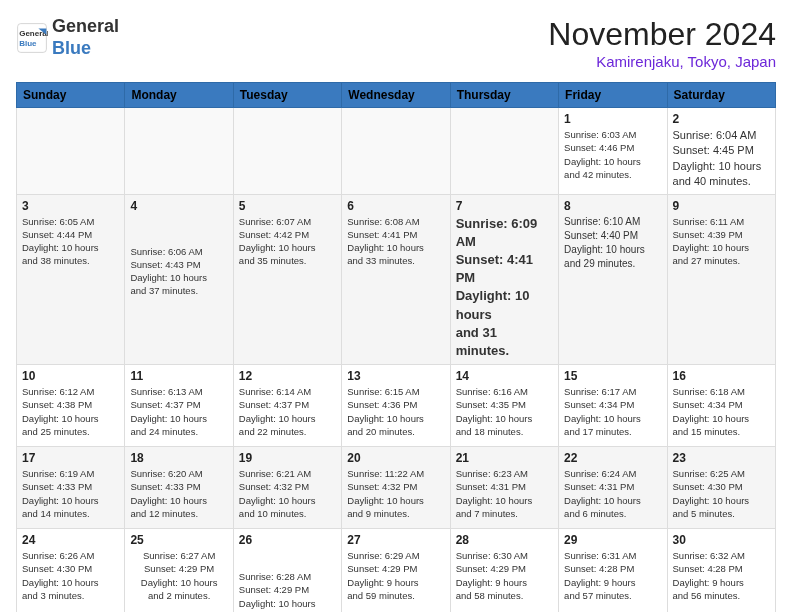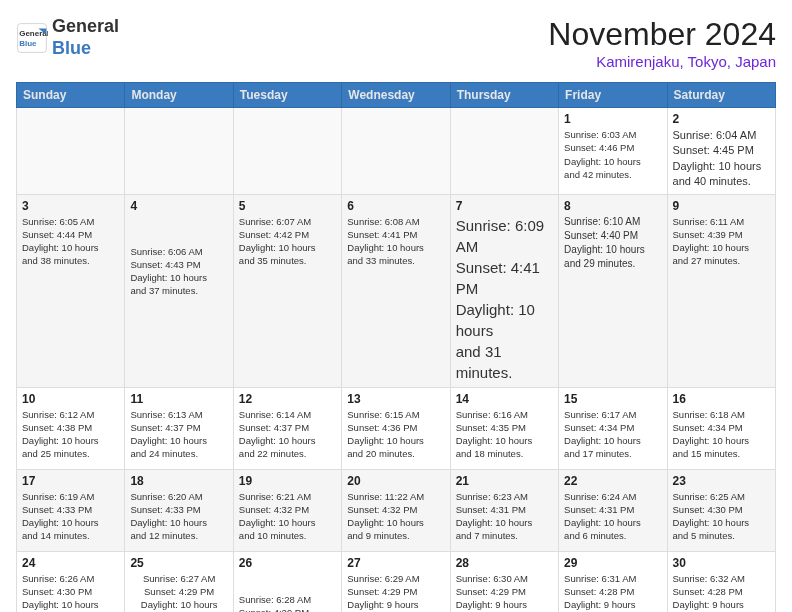--- a/index.html
+++ b/index.html
@@ -50,21 +50,21 @@
       font-size: 15px;
       color: #6d28d9;
     }
     .calendar {
       width: 100%;
       border-collapse: collapse;
       border: 1px solid #ccc;
     }
     .calendar th {
       background-color: #3a7abf;
-      color: #e5e5e5;
+      color: #000000;
       font-size: 12px;
       font-weight: bold;
       padding: 5px 6px;
       text-align: left;
       border: 1px solid #2e6aa8;
     }
     .calendar td {
       vertical-align: top;
       padding: 4px 5px;
       font-size: 9.5px;
@@ -174,21 +174,21 @@
           </td>
           <td>
             <span class="day-num">6</span>
             <div style="white-space: pre-line; font-size: 9.5px; line-height: 1.4;">Sunrise: 6:08 AM
 Sunset: 4:41 PM
 Daylight: 10 hours
 and 33 minutes.</div>
           </td>
           <td>
             <span class="day-num">7</span>
-            <div style="white-space: pre-line; font-size: 15px; line-height: 1.4;">Sunrise: 6:09 AM
+            <div style="white-space: pre-line; font-size: 13px; line-height: 1.4; font-weight: bold;">Sunrise: 6:09 AM
 Sunset: 4:41 PM
 Daylight: 10 hours
 and 31 minutes.</div>
           </td>
           <td>
             <span class="day-num">8</span>
             <div style="white-space: pre-line; font-size: 10px; line-height: 1.4;">Sunrise: 6:10 AM
 Sunset: 4:40 PM
 Daylight: 10 hours
 and 29 minutes.</div>

